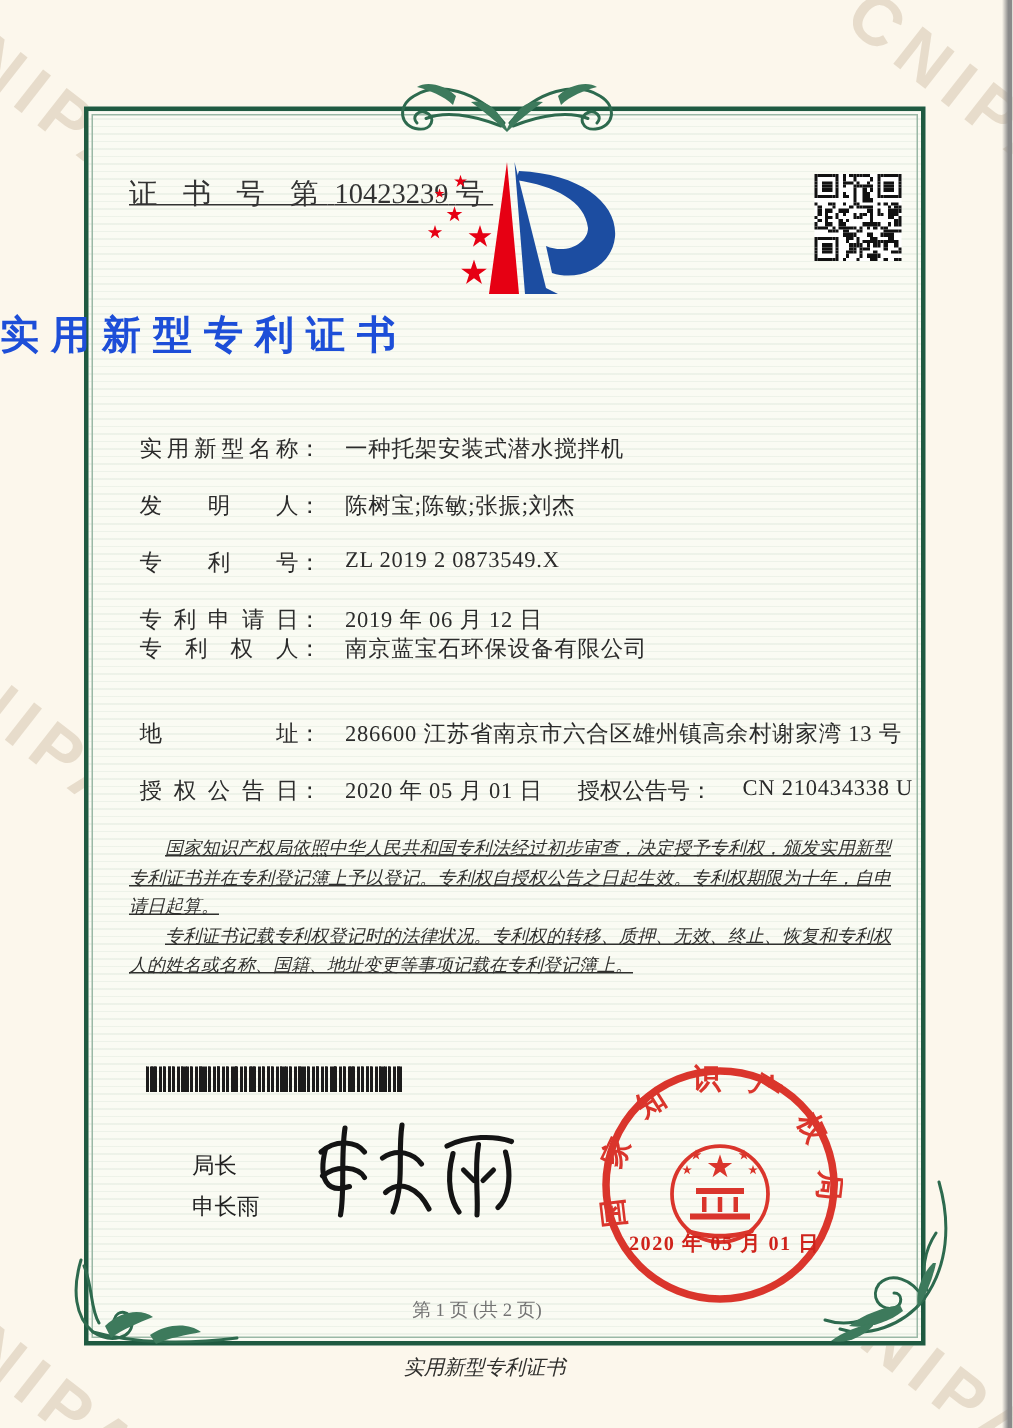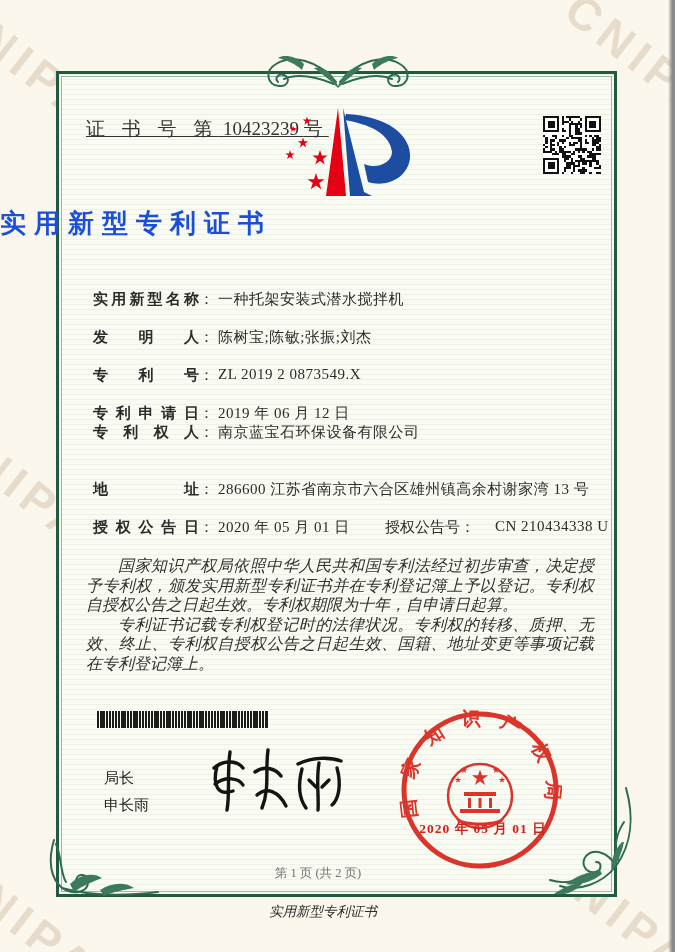--- a/index.html
+++ b/index.html
@@ -35,37 +35,37 @@
         display:grid; grid-template-columns:repeat(25,1fr); grid-template-rows:repeat(25,1fr);
         background:#fff; }
   .qr b { display:block; }
   .qr b.on { background:#111; }
 
   .title { position:absolute; left:0; top:206px; width:675px; text-align:left;
     font-size:26px; font-weight:bold; letter-spacing:8px; color:#1d4ed8; }
 
   
   .frow { position:absolute; left:93px; width:500px; height:22px; font-size:15px; color:#2b2b2b; white-space:nowrap; }
-  .flabel { display:inline-block; width:106px; text-align:justify; text-align-last:justify; vertical-align:top;font-weight:bold; }
+  .flabel { display:inline-block; width:106px; text-align:justify; text-align-last:justify; vertical-align:top; }
   .fcolon { display:inline-block; vertical-align:top; }
-  .fvalue { display:inline-block; margin-left:4px; vertical-align:top; letter-spacing:0.5px; }
+  .fvalue { display:inline-block; margin-left:16px; vertical-align:top; letter-spacing:0.5px; }
   .fpair2 { position:absolute; left:292px; top:0; white-space:nowrap; }
   .fpair2 .fvalue { margin-left:20px; }
 
-  .paras { position:absolute; left:86px; top:556px; width:508px; font-size:16px;
-    line-height:19.5px; font-style:italic; color:#30302e; text-align:justify; }
+  .paras { position:absolute; left:86px; top:556px; width:508px; font-size:12px;
+    line-height:19.5px; font-style:italic; color:#30302e; text-align:justify;text-decoration:underline; }
   .paras p { text-indent:2em; margin:0; }
 
   .barcode { position:absolute; left:97px; top:711px; width:171px; height:17px;
     background-image:
       repeating-linear-gradient(90deg,#1c1c1c 0 2px, rgba(0,0,0,0) 2px 3px),
       repeating-linear-gradient(90deg,#1c1c1c 0 1px, rgba(0,0,0,0) 1px 6px),
       repeating-linear-gradient(90deg, rgba(0,0,0,0) 0 4px, #1c1c1c 4px 6px, rgba(0,0,0,0) 6px 11px); }
 
-  .director { position:absolute; left:104px; top:765px; font-size:15px; color:#222; line-height:27px; }
+  .director { position:absolute; left:128px; top:765px; font-size:15px; color:#222; line-height:27px; }
   .sig { position:absolute; left:202px; top:742px; width:150px; height:78px; }
 
   .seal { position:absolute; left:398px; top:708px; width:164px; height:164px; opacity:0.92; }
   .seal-date { position:absolute; left:408px; top:820px; width:150px; text-align:center;
     font-size:13.5px; color:#cf231b; letter-spacing:1px; font-weight:bold; }
 
   .page-info { position:absolute; left:228px; top:865px; width:180px; text-align:center;
     font-size:12.5px; color:#737373; }
   .cont-note { position:absolute; left:233px; top:903px; width:180px; text-align:center;
     font-size:13.5px; font-style:italic; color:#2e2e2c; }
@@ -787,21 +787,21 @@
       <div class="frow" style="top: 328px;"><span class="flabel">发明人</span><span class="fcolon">：</span><span class="fvalue">陈树宝;陈敏;张振;刘杰</span></div>
       <div class="frow" style="top: 366px;"><span class="flabel">专利号</span><span class="fcolon">：</span><span class="fvalue">ZL 2019 2 0873549.X</span></div>
       <div class="frow" style="top: 404px;"><span class="flabel">专利申请日</span><span class="fcolon">：</span><span class="fvalue">2019 年 06 月 12 日</span></div>
       <div class="frow" style="top: 423px;"><span class="flabel">专利权人</span><span class="fcolon">：</span><span class="fvalue">南京蓝宝石环保设备有限公司</span></div>
       <div class="frow" style="top: 480px;"><span class="flabel">地址</span><span class="fcolon">：</span><span class="fvalue">286600 江苏省南京市六合区雄州镇高余村谢家湾 13 号</span></div>
       <div class="frow" style="top: 518px;"><span class="flabel">授权公告日</span><span class="fcolon">：</span><span class="fvalue">2020 年 05 月 01 日</span><span class="fpair2"><span>授权公告号</span><span class="fcolon">：</span><span class="fvalue">CN 210434338 U</span></span></div>
     </div>
 
   <div class="paras">
     <p>国家知识产权局依照中华人民共和国专利法经过初步审查，决定授予专利权，颁发实用新型专利证书并在专利登记簿上予以登记。专利权自授权公告之日起生效。专利权期限为十年，自申请日起算。</p>
-    <p>专利证书记载专利权登记时的法律状况。专利权的转移、质押、无效、终止、专利权自授权公告之日起生效、国籍、地址变更等事项记载在专利登记簿上。</p>
+    <p>专利证书记载专利权登记时的法律状况。专利权的转移、质押、无效、终止、恢复和专利权人的姓名或名称、国籍、地址变更等事项记载在专利登记簿上。</p>
   </div>
 
   <div class="barcode"></div>
 
   <div class="director">
     <div>局长</div>
     <div>申长雨</div>
   </div>
 
   <svg class="sig" viewBox="0 0 150 78">

